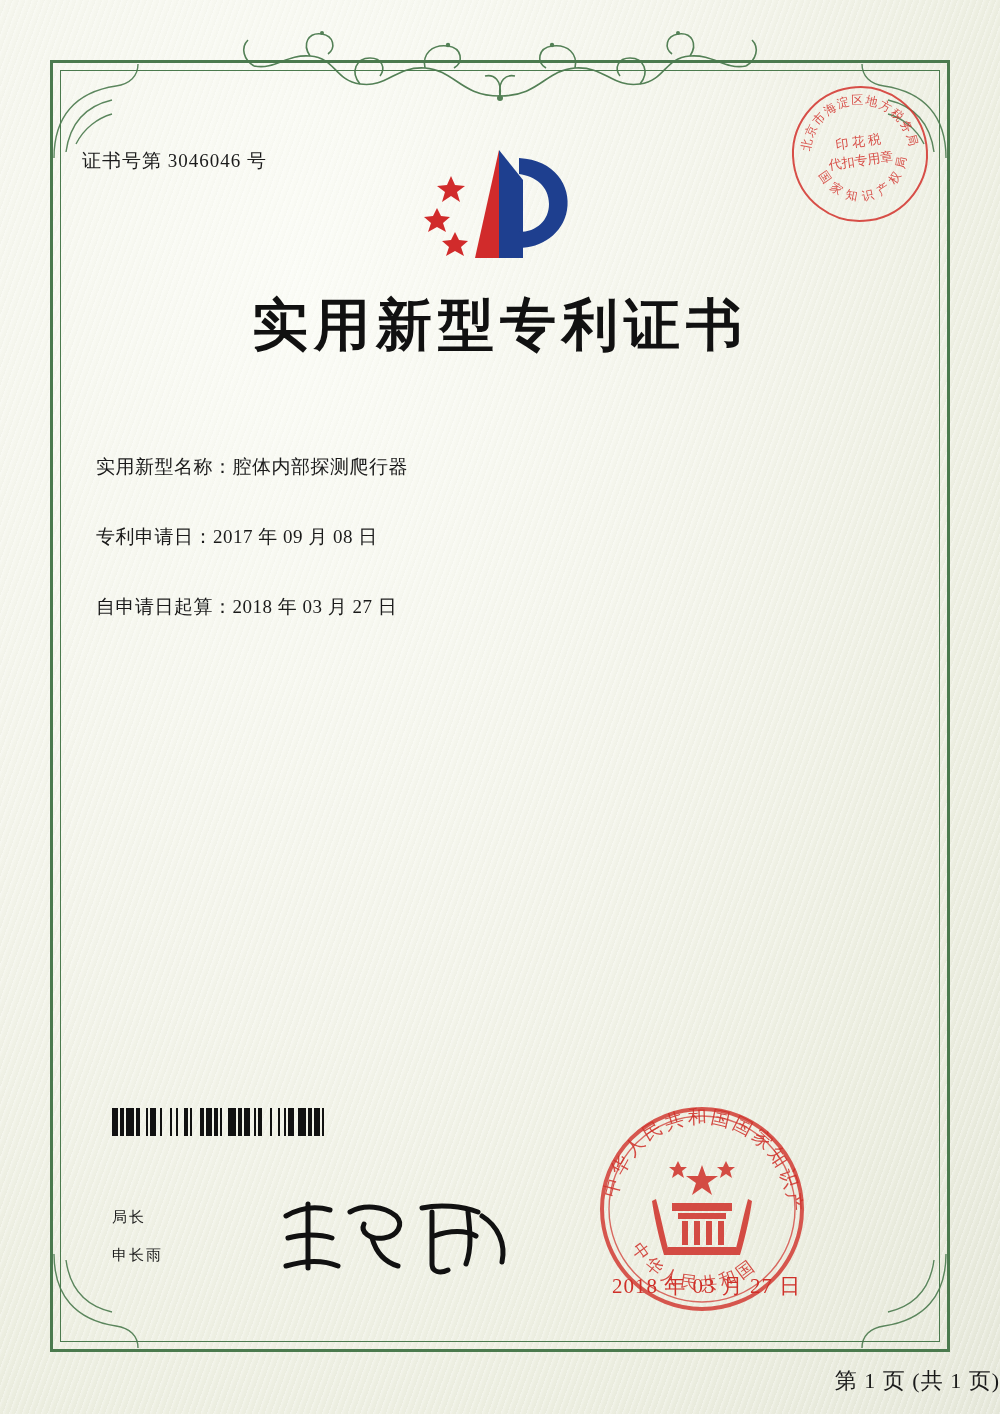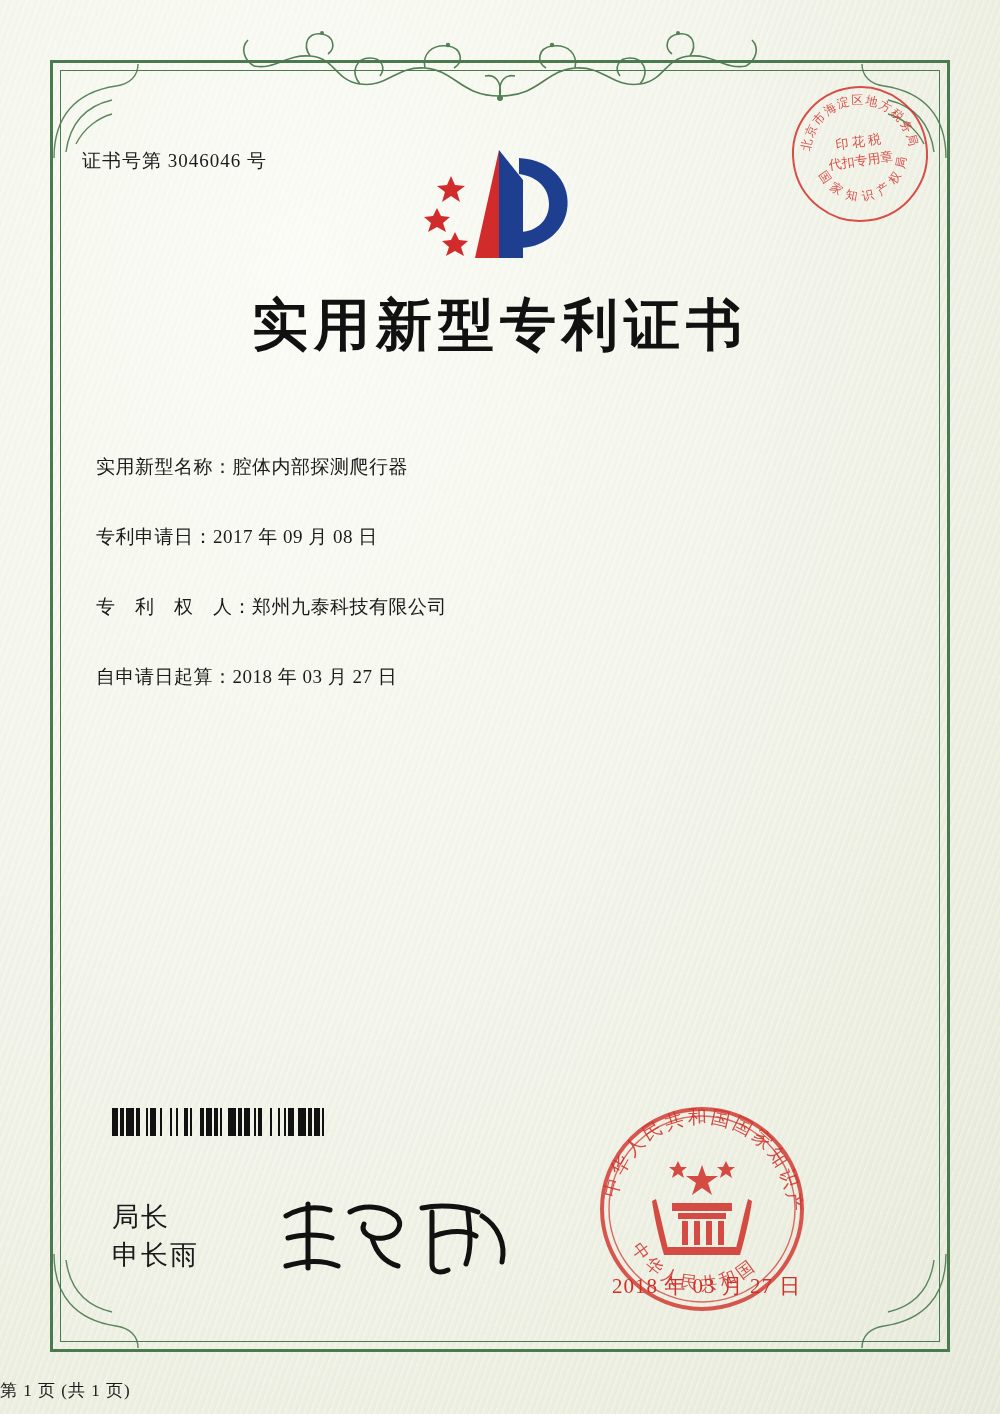--- a/index.html
+++ b/index.html
@@ -190,39 +190,39 @@
     height: 100%;
     background: #111;
     vertical-align: top;
   }
 
   
   .sig-label {
     position: absolute;
     left: 112px;
     top: 1198px;
-    font-size: 27px;
+    font-size: 15px;
     line-height: 38px;
     letter-spacing: 2px;
   }
   .sig-script {
     position: absolute;
     left: 272px;
     top: 1186px;
     width: 250px;
     height: 96px;
   }
 
   .footer {
     position: absolute;
-    bottom: 12px;
+    bottom: 18px;
     left: 0;
     width: 100%;
-    text-align: left;
-    font-size: 17px;
+    text-align: right;
+    font-size: 22px;
     letter-spacing: 1px;
   }
 </style>
 </head>
 <body>
 
 <div class="paper"></div>
 
 <div class="page">
 
@@ -315,23 +315,20 @@
   </div>
 
   <div class="fields">
     <div class="field">
       <span class="lbl">实用新型名称：</span><span class="val">腔体内部探测爬行器</span>
     </div>
     <div class="field">
       <span class="lbl">专利申请日：</span><span class="val">2017 年 09 月 08 日</span>
     </div>
     <div class="field">
-      <span class="lbl">专　利　权　人：</span><span class="val">郑州九泰科技有限公司</span>
-    </div>
-    <div class="field">
       <span class="lbl">自申请日起算：</span><span class="val">2018 年 03 月 27 日</span>
     </div>
   </div>
 
   <div class="body-text">
   </div>
 
   <div class="barcode"><i style="width:6px"></i><i style="width:2px;background:transparent"></i><i style="width:4px"></i><i style="width:2px;background:transparent"></i><i style="width:8px"></i><i style="width:2px;background:transparent"></i><i style="width:4px"></i><i style="width:6px;background:transparent"></i><i style="width:2px"></i><i style="width:2px;background:transparent"></i><i style="width:6px"></i><i style="width:4px;background:transparent"></i><i style="width:2px"></i><i style="width:8px;background:transparent"></i><i style="width:2px"></i><i style="width:4px;background:transparent"></i><i style="width:2px"></i><i style="width:6px;background:transparent"></i><i style="width:4px"></i><i style="width:2px;background:transparent"></i><i style="width:2px"></i><i style="width:8px;background:transparent"></i><i style="width:4px"></i><i style="width:2px;background:transparent"></i><i style="width:6px"></i><i style="width:2px;background:transparent"></i><i style="width:4px"></i><i style="width:2px;background:transparent"></i><i style="width:2px"></i><i style="width:6px;background:transparent"></i><i style="width:8px"></i><i style="width:2px;background:transparent"></i><i style="width:4px"></i><i style="width:2px;background:transparent"></i><i style="width:6px"></i><i style="width:4px;background:transparent"></i><i style="width:2px"></i><i style="width:2px;background:transparent"></i><i style="width:4px"></i><i style="width:8px;background:transparent"></i><i style="width:2px"></i><i style="width:6px;background:transparent"></i><i style="width:2px"></i><i style="width:4px;background:transparent"></i><i style="width:2px"></i><i style="width:2px;background:transparent"></i><i style="width:6px"></i><i style="width:4px;background:transparent"></i><i style="width:8px"></i><i style="width:2px;background:transparent"></i><i style="width:4px"></i><i style="width:2px;background:transparent"></i><i style="width:6px"></i><i style="width:2px;background:transparent"></i><i style="width:2px"></i><i style="width:4px;background:transparent"></i></div>
 
   <svg class="stamp-main" viewBox="0 0 212 212">

